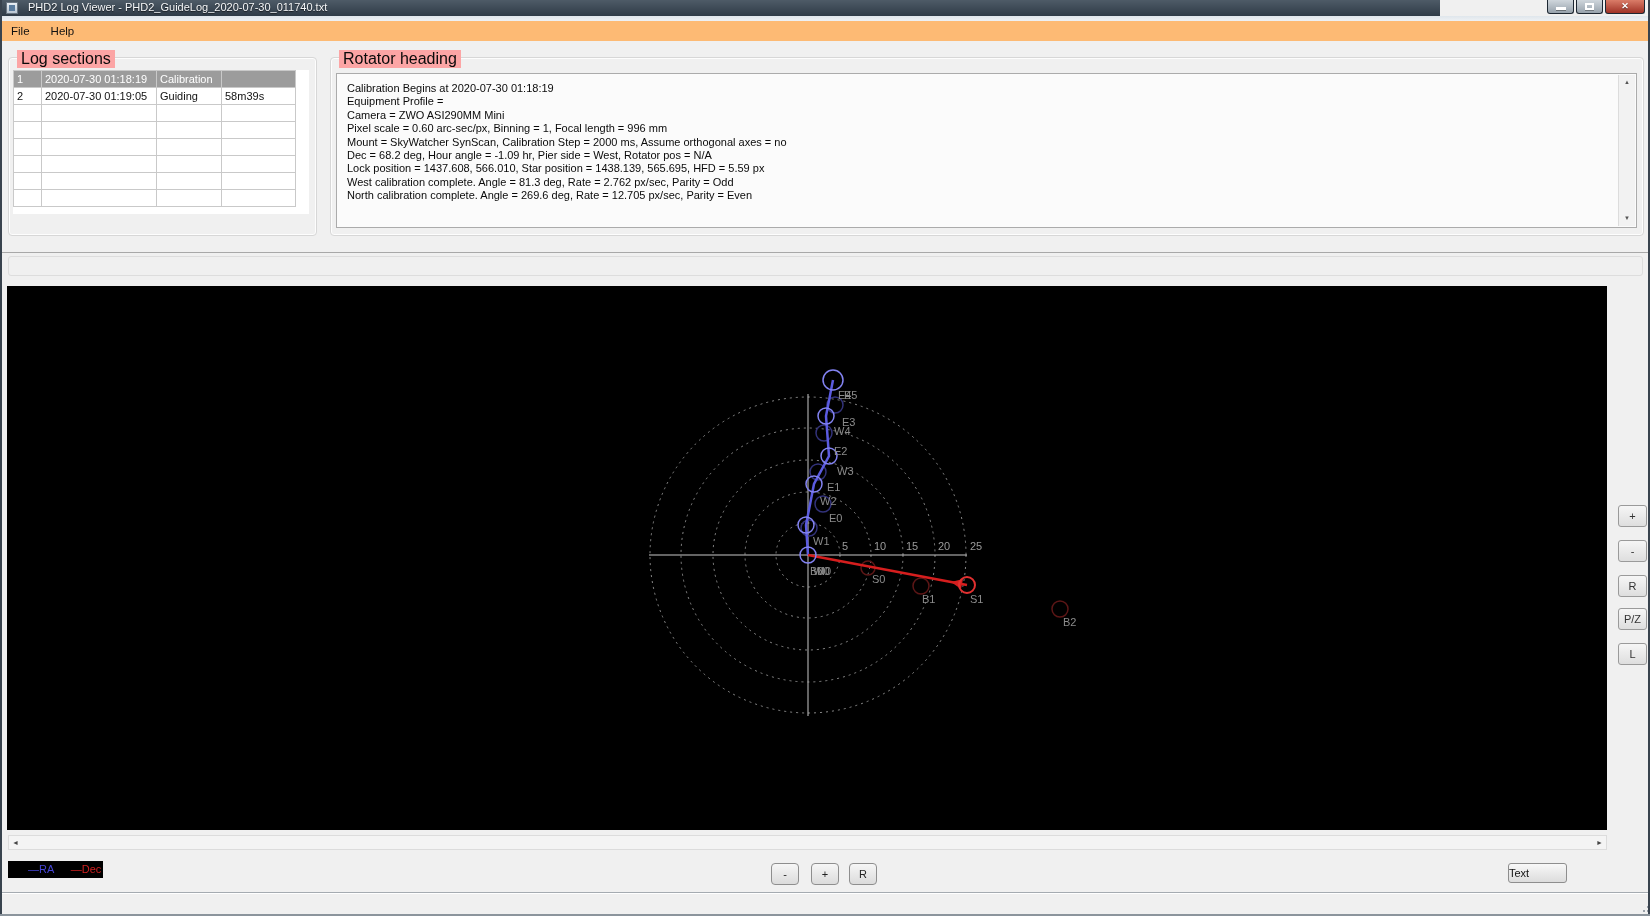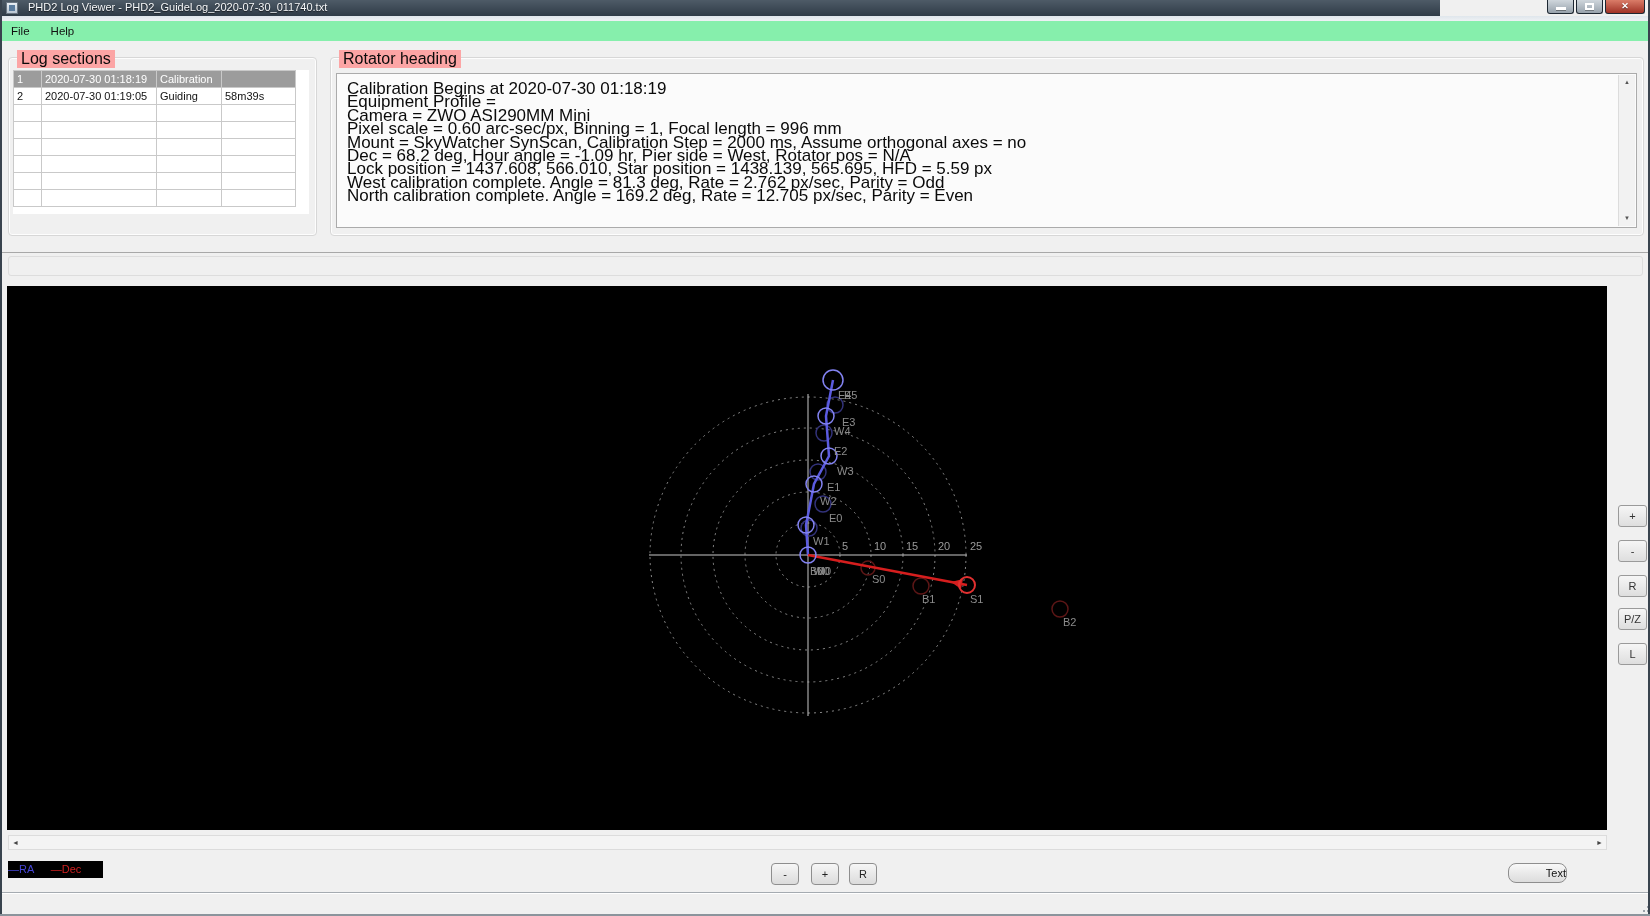--- a/index.html
+++ b/index.html
@@ -15,68 +15,68 @@
   #title-text{left:28px;top:0;height:16px;line-height:15px;color:#f4f6f8;text-shadow:0 1px 1px rgba(0,0,0,.65);}
   .winbtn{top:0;height:14px;box-sizing:border-box;border:1px solid #1d2732;border-top:none;
     border-radius:0 0 3px 3px;text-align:center;}
   #btn-min{left:1547px;width:27px;background:linear-gradient(#cfd6dc,#97a2ac);}
   #btn-max{left:1576px;width:27px;background:linear-gradient(#cfd6dc,#97a2ac);}
   #btn-close{left:1605px;width:40px;background:linear-gradient(#da7c68,#a03226);color:#fff;
     font-size:9px;line-height:13px;font-weight:bold;text-shadow:0 1px 1px rgba(0,0,0,.5);}
   .min-glyph{position:absolute;left:8px;top:7px;width:10px;height:3px;background:#fff;box-shadow:0 1px 0 rgba(0,0,0,.35);}
   .max-glyph{position:absolute;left:8px;top:3px;width:9px;height:7px;border:2px solid #fff;box-sizing:border-box;box-shadow:0 1px 0 rgba(0,0,0,.3);}
   #titlestrip{left:0;top:16px;width:1650px;height:5px;background:linear-gradient(#dfe6ec,#eef1f4);}
-  #menubar{left:0;top:21px;width:1650px;height:20px;background:#86efac;}
+  #menubar{left:0;top:21px;width:1650px;height:20px;background:#fdba74;}
   .menu-item{display:inline-block;padding:0 9px;line-height:20px;font-size:11.5px;}
   #menubar .menu-item:first-child{margin-left:2px;}
   
   #edge-l{left:0;top:0;width:2px;height:916px;background:#39434e;}
   #edge-r{left:1648px;top:0;width:2px;height:916px;background:#39434e;}
   #edge-b{left:0;top:914px;width:1650px;height:2px;background:#8b949c;}
   
   .groupbox{border:1px solid #d7d7d7;border-radius:4px;box-shadow:inset 0 0 0 1px #fdfdfd;}
   .gb-label{position:absolute;top:-8px;left:8px;background:#fca5a5;padding:0 4px;font-size:16px;color:#0a0a0a;}
   #gb-log{left:8px;top:57px;width:307px;height:177px;}
   #gb-head{left:330px;top:57px;width:1312px;height:177px;}
   
   #log-list{left:13px;top:70px;width:296px;height:144px;background:#fff;}
   #log-table{border-collapse:collapse;table-layout:fixed;width:282px;}
   #log-table td{border:1px solid #c9c9c9;height:16px;padding:0 3px;font-size:11px;
     white-space:nowrap;overflow:hidden;}
   #log-table tr.sel td{background:#9c9c9c;color:#fff;}
   
   #head-panel{left:336px;top:73px;width:1301px;height:155px;background:#fbfbfb;
     border:1px solid #ababab;box-sizing:border-box;}
-  #heading-lines{position:absolute;left:10px;top:8px;right:22px;line-height:13.4px;font-size:17px;color:#0a0a0a;}
+  #heading-lines{position:absolute;left:10px;top:8px;right:22px;line-height:13.4px;font-size:11px;color:#0a0a0a;}
   #head-scroll{position:absolute;top:1px;right:1px;bottom:1px;width:16px;background:#f2f2f2;border-left:1px solid #dcdcdc;}
   #head-scroll .sarrow{position:absolute;left:0;width:16px;height:15px;text-align:center;font-size:6px;line-height:15px;color:#555;}
   #head-scroll .up{top:0;} #head-scroll .down{bottom:0;}
   
   #sep-line{left:0;top:252px;width:1650px;height:1px;background:#a8a8a8;}
   #thin-rect{left:8px;top:256px;width:1633px;height:18px;border:1px solid #ddd;border-radius:3px;}
   
   #plot{left:7px;top:286px;width:1600px;height:544px;background:#000;}
   svg text{font-family:"Liberation Sans",sans-serif;}
   
   .side-btn{left:1618px;width:29px;height:22px;box-sizing:border-box;background:linear-gradient(#f6f6f6,#dedede);
     border:1px solid #9a9a9a;border-radius:3px;text-align:center;line-height:20px;color:#333;}
   
   #hscroll{left:8px;top:835px;width:1599px;height:15px;background:#f4f4f4;border:1px solid #dcdcdc;
     box-sizing:border-box;display:flex;justify-content:space-between;align-items:center;padding:0 3px;}
   #hscroll span{font-size:7px;color:#444;line-height:13px;}
   
   #legend{left:8px;top:861px;width:95px;height:17px;background:#000;line-height:17px;white-space:nowrap;}
-  #legend .ra{margin-left:0;} #legend .dec{margin-left:14px;}
+  #legend .ra{margin-left:20px;} #legend .dec{margin-left:14px;}
   
   .bot-btn{top:863px;width:28px;height:22px;box-sizing:border-box;background:linear-gradient(#f6f6f6,#dbdbdb);
     border:1px solid #8e8e8e;border-radius:4px;text-align:center;line-height:20px;color:#222;}
   #bb-minus{left:771px;} #bb-plus{left:811px;} #bb-reset{left:849px;}
   #btn-text{left:1508px;top:863px;width:59px;height:20px;box-sizing:border-box;
-    background:linear-gradient(#f8f8f8,#dcdcdc);border:1px solid #8e8e8e;border-radius:8px;
-    text-align:right;line-height:18px;color:#111;}
+    background:linear-gradient(#f8f8f8,#dcdcdc);border:1px solid #8e8e8e;border-radius:3px;
+    text-align:left;line-height:18px;color:#111;}
   
   #statusbar{left:0;top:892px;width:1650px;height:24px;background:#f0f0f0;border-top:1px solid #a5abb1;
     box-shadow:inset 0 1px 0 #fff;}
   #grip{position:absolute;right:5px;bottom:5px;width:2px;height:2px;background:#9aa1a9;
     box-shadow:4px 0 0 #9aa1a9,8px 0 0 #9aa1a9,4px -4px 0 #9aa1a9,8px -4px 0 #9aa1a9,8px -8px 0 #9aa1a9;}
 </style>
 </head>
 <body>
 
 <div class="abs" id="titlebar">
@@ -168,21 +168,21 @@
 <div class="abs" id="head-panel">
   <div id="heading-lines">
       <div>Calibration Begins at 2020-07-30 01:18:19</div>
       <div>Equipment Profile =</div>
       <div>Camera = ZWO ASI290MM Mini</div>
       <div>Pixel scale = 0.60 arc-sec/px, Binning = 1, Focal length = 996 mm</div>
       <div>Mount = SkyWatcher SynScan, Calibration Step = 2000 ms, Assume orthogonal axes = no</div>
       <div>Dec = 68.2 deg, Hour angle = -1.09 hr, Pier side = West, Rotator pos = N/A</div>
       <div>Lock position = 1437.608, 566.010, Star position = 1438.139, 565.695, HFD = 5.59 px</div>
       <div>West calibration complete. Angle = 81.3 deg, Rate = 2.762 px/sec, Parity = Odd</div>
-      <div>North calibration complete. Angle = 169.2 deg, Rate = 12.705 px/sec, Parity = Even</div>
+      <div>North calibration complete. Angle = 269.6 deg, Rate = 12.705 px/sec, Parity = Even</div>
     </div>
   <div id="head-scroll">
     <div class="sarrow up">▲</div>
     <div class="sarrow down">▼</div>
   </div>
 </div>
 
 <div class="abs" id="sep-line"></div>
 <div class="abs" id="thin-rect"></div>
 

